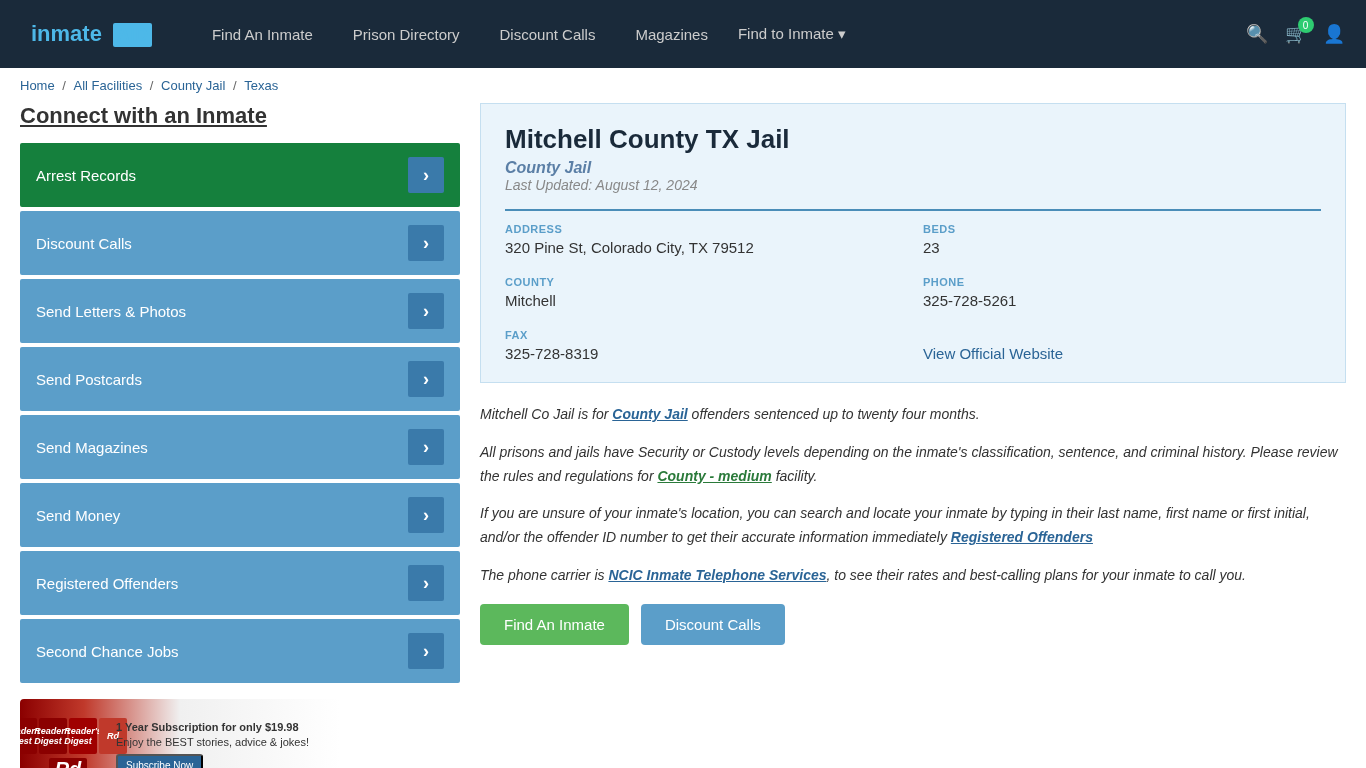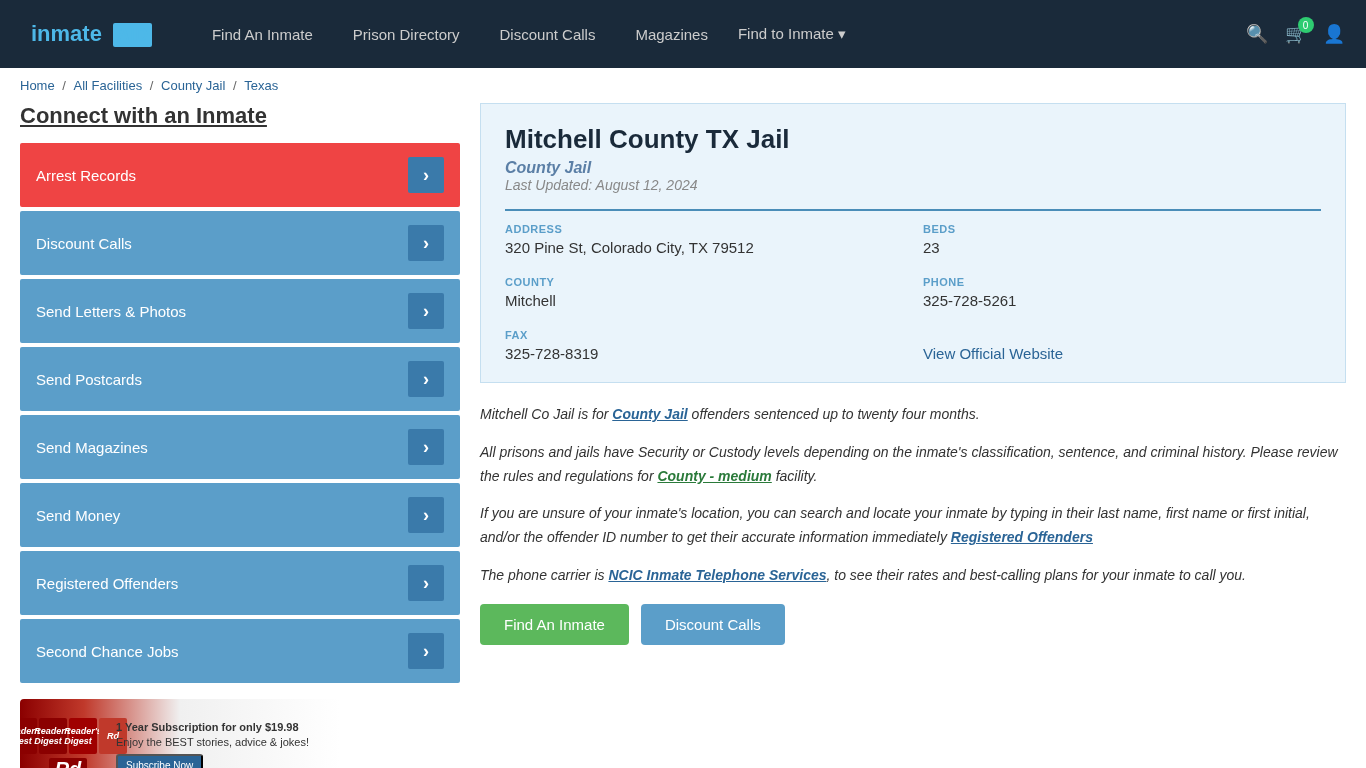--- a/index.html
+++ b/index.html
@@ -123,21 +123,21 @@
       padding: 14px 16px;
       display: flex;
       align-items: center;
       justify-content: space-between;
       cursor: pointer;
       font-size: 15px;
       font-weight: 500;
       border-radius: 2px;
     }
     .sidebar-item:first-child {
-      background: #ef4444;
+      background: #15803d;
     }
     .sidebar-arrow {
       background: #3a7aaa;
       width: 36px;
       height: 36px;
       display: flex;
       align-items: center;
       justify-content: center;
       border-radius: 2px;
       font-size: 18px;

